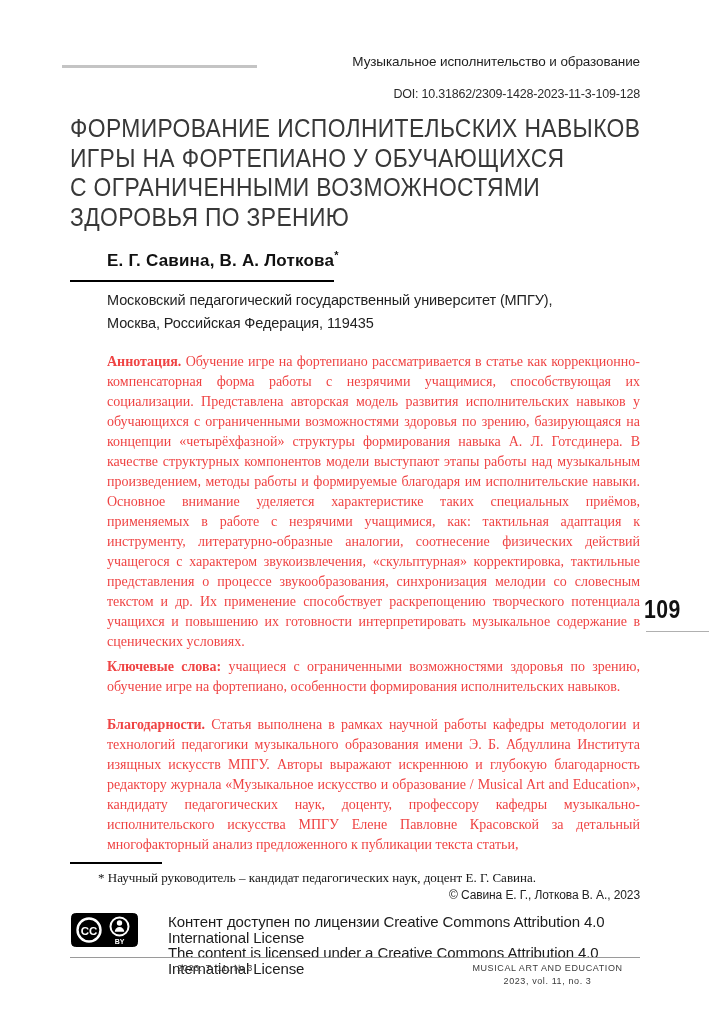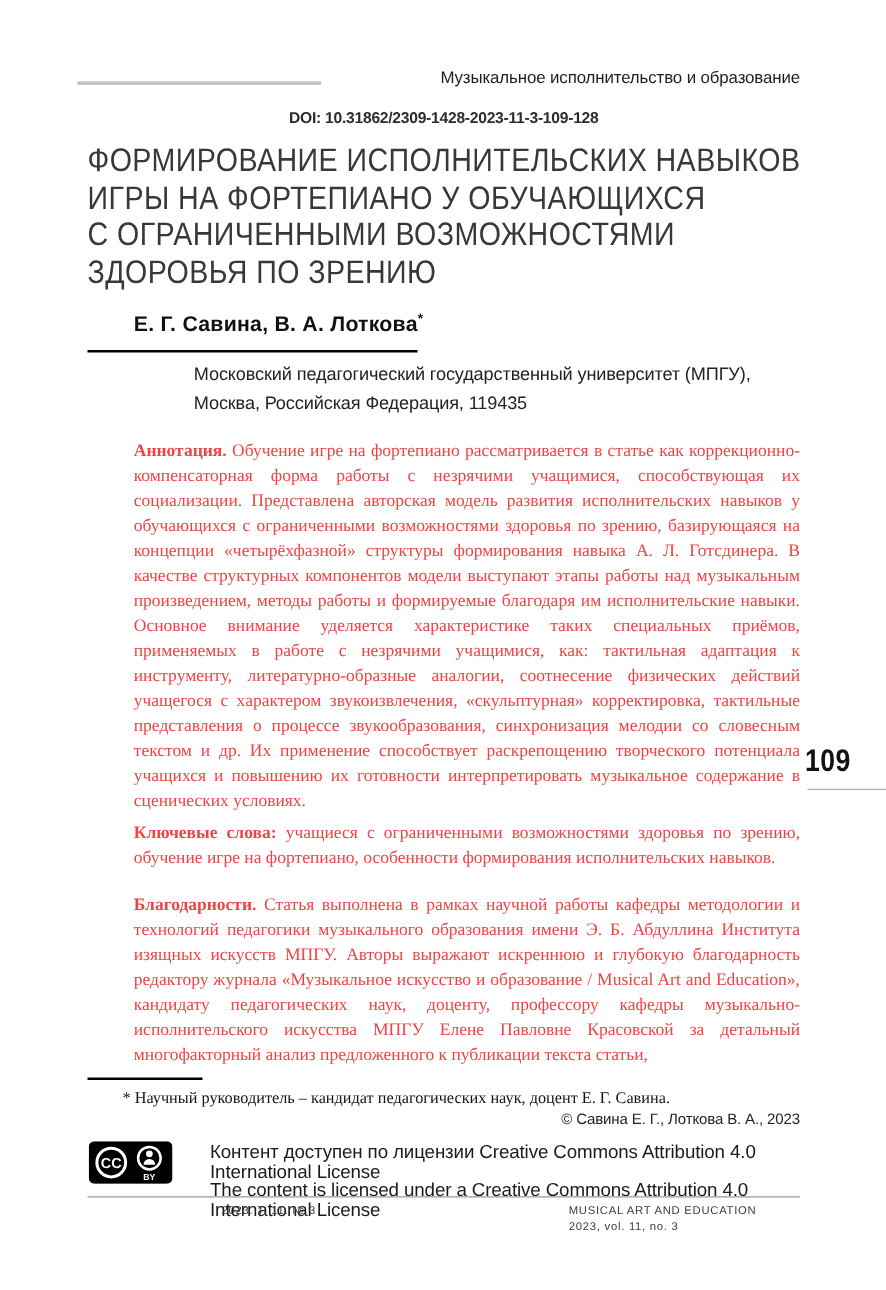--- a/index.html
+++ b/index.html
@@ -18,42 +18,42 @@
   .decor-line {
     position: absolute; left: 62px; top: 65px;
     width: 195px; height: 3px; background: #c4c4c4;
   }
   .journal-header {
     position: absolute; left: 70px; top: 54px; width: 570px;
     text-align: right; font-size: 13.5px; letter-spacing: -0.1px; color: #1e1e1e;
   }
   .doi {
     position: absolute; left: 70px; top: 87px; width: 570px;
-    text-align: center; font-size: 12.5px; letter-spacing: -0.2px; color: #2b2b2b; font-weight: bold;
+    text-align: right; font-size: 12.5px; letter-spacing: -0.2px; color: #2b2b2b;
   }
   
   .title-block {
     position: absolute; left: 70px; top: 114px; width: 660px;
     transform: scaleX(0.88); transform-origin: left top;
     font-size: 26px; line-height: 29.5px; letter-spacing: 0.4px;
     color: #383838; font-weight: 400;
   }
   .title-line { white-space: nowrap; }
   
   .authors {
     position: absolute; left: 107px; top: 249px;
     font-size: 17px; font-weight: bold; color: #111; letter-spacing: 0.2px;
   }
   .authors sup { font-size: 11px; vertical-align: super; }
   .author-rule {
     position: absolute; left: 70px; top: 280px; width: 264px; height: 2px; background: #000;
   }
   .affiliation {
     position: absolute; left: 107px; top: 289px; width: 533px;
-    font-size: 14.5px; line-height: 22.5px; color: #222; letter-spacing: -0.1px; margin-left: 48px;
+    font-size: 14.5px; line-height: 22.5px; color: #222; letter-spacing: -0.1px;
   }
   
   .serif-para {
     font-family: "Liberation Serif", serif;
     font-size: 14px; line-height: 20px; text-align: justify;
     color: #ef4444; hyphens: auto;
   }
   .para-label { font-weight: bold; }
   .abstract   { position: absolute; left: 107px; top: 352px; width: 533px; }
   .keywords   { position: absolute; left: 107px; top: 657px; width: 533px; }
@@ -81,21 +81,21 @@
   
   .footer-rule {
     position: absolute; left: 70px; top: 957px; width: 570px; height: 1px; background: #9a9a9a;
   }
   .footer-left {
     position: absolute; left: 70px; top: 962px; width: 290px;
     text-align: center; font-size: 9px; letter-spacing: 0.6px; color: #3a3a3a; line-height: 13px;
   }
   .footer-right {
     position: absolute; left: 455px; top: 962px; width: 185px;
-    text-align: left; font-size: 9px; letter-spacing: 0.6px; color: #3a3a3a; line-height: 13px;
+    text-align: center; font-size: 9px; letter-spacing: 0.6px; color: #3a3a3a; line-height: 13px;
   }
   
   .page-number {
     position: absolute; left: 644px; top: 595px; width: 40px;
     font-size: 25px; font-weight: bold; color: #111;
     transform: scaleX(0.85); transform-origin: left top; letter-spacing: 0.5px;
   }
   .page-number-rule {
     position: absolute; left: 646px; top: 631px; width: 63px; height: 1px; background: #b0b0b0;
   }

